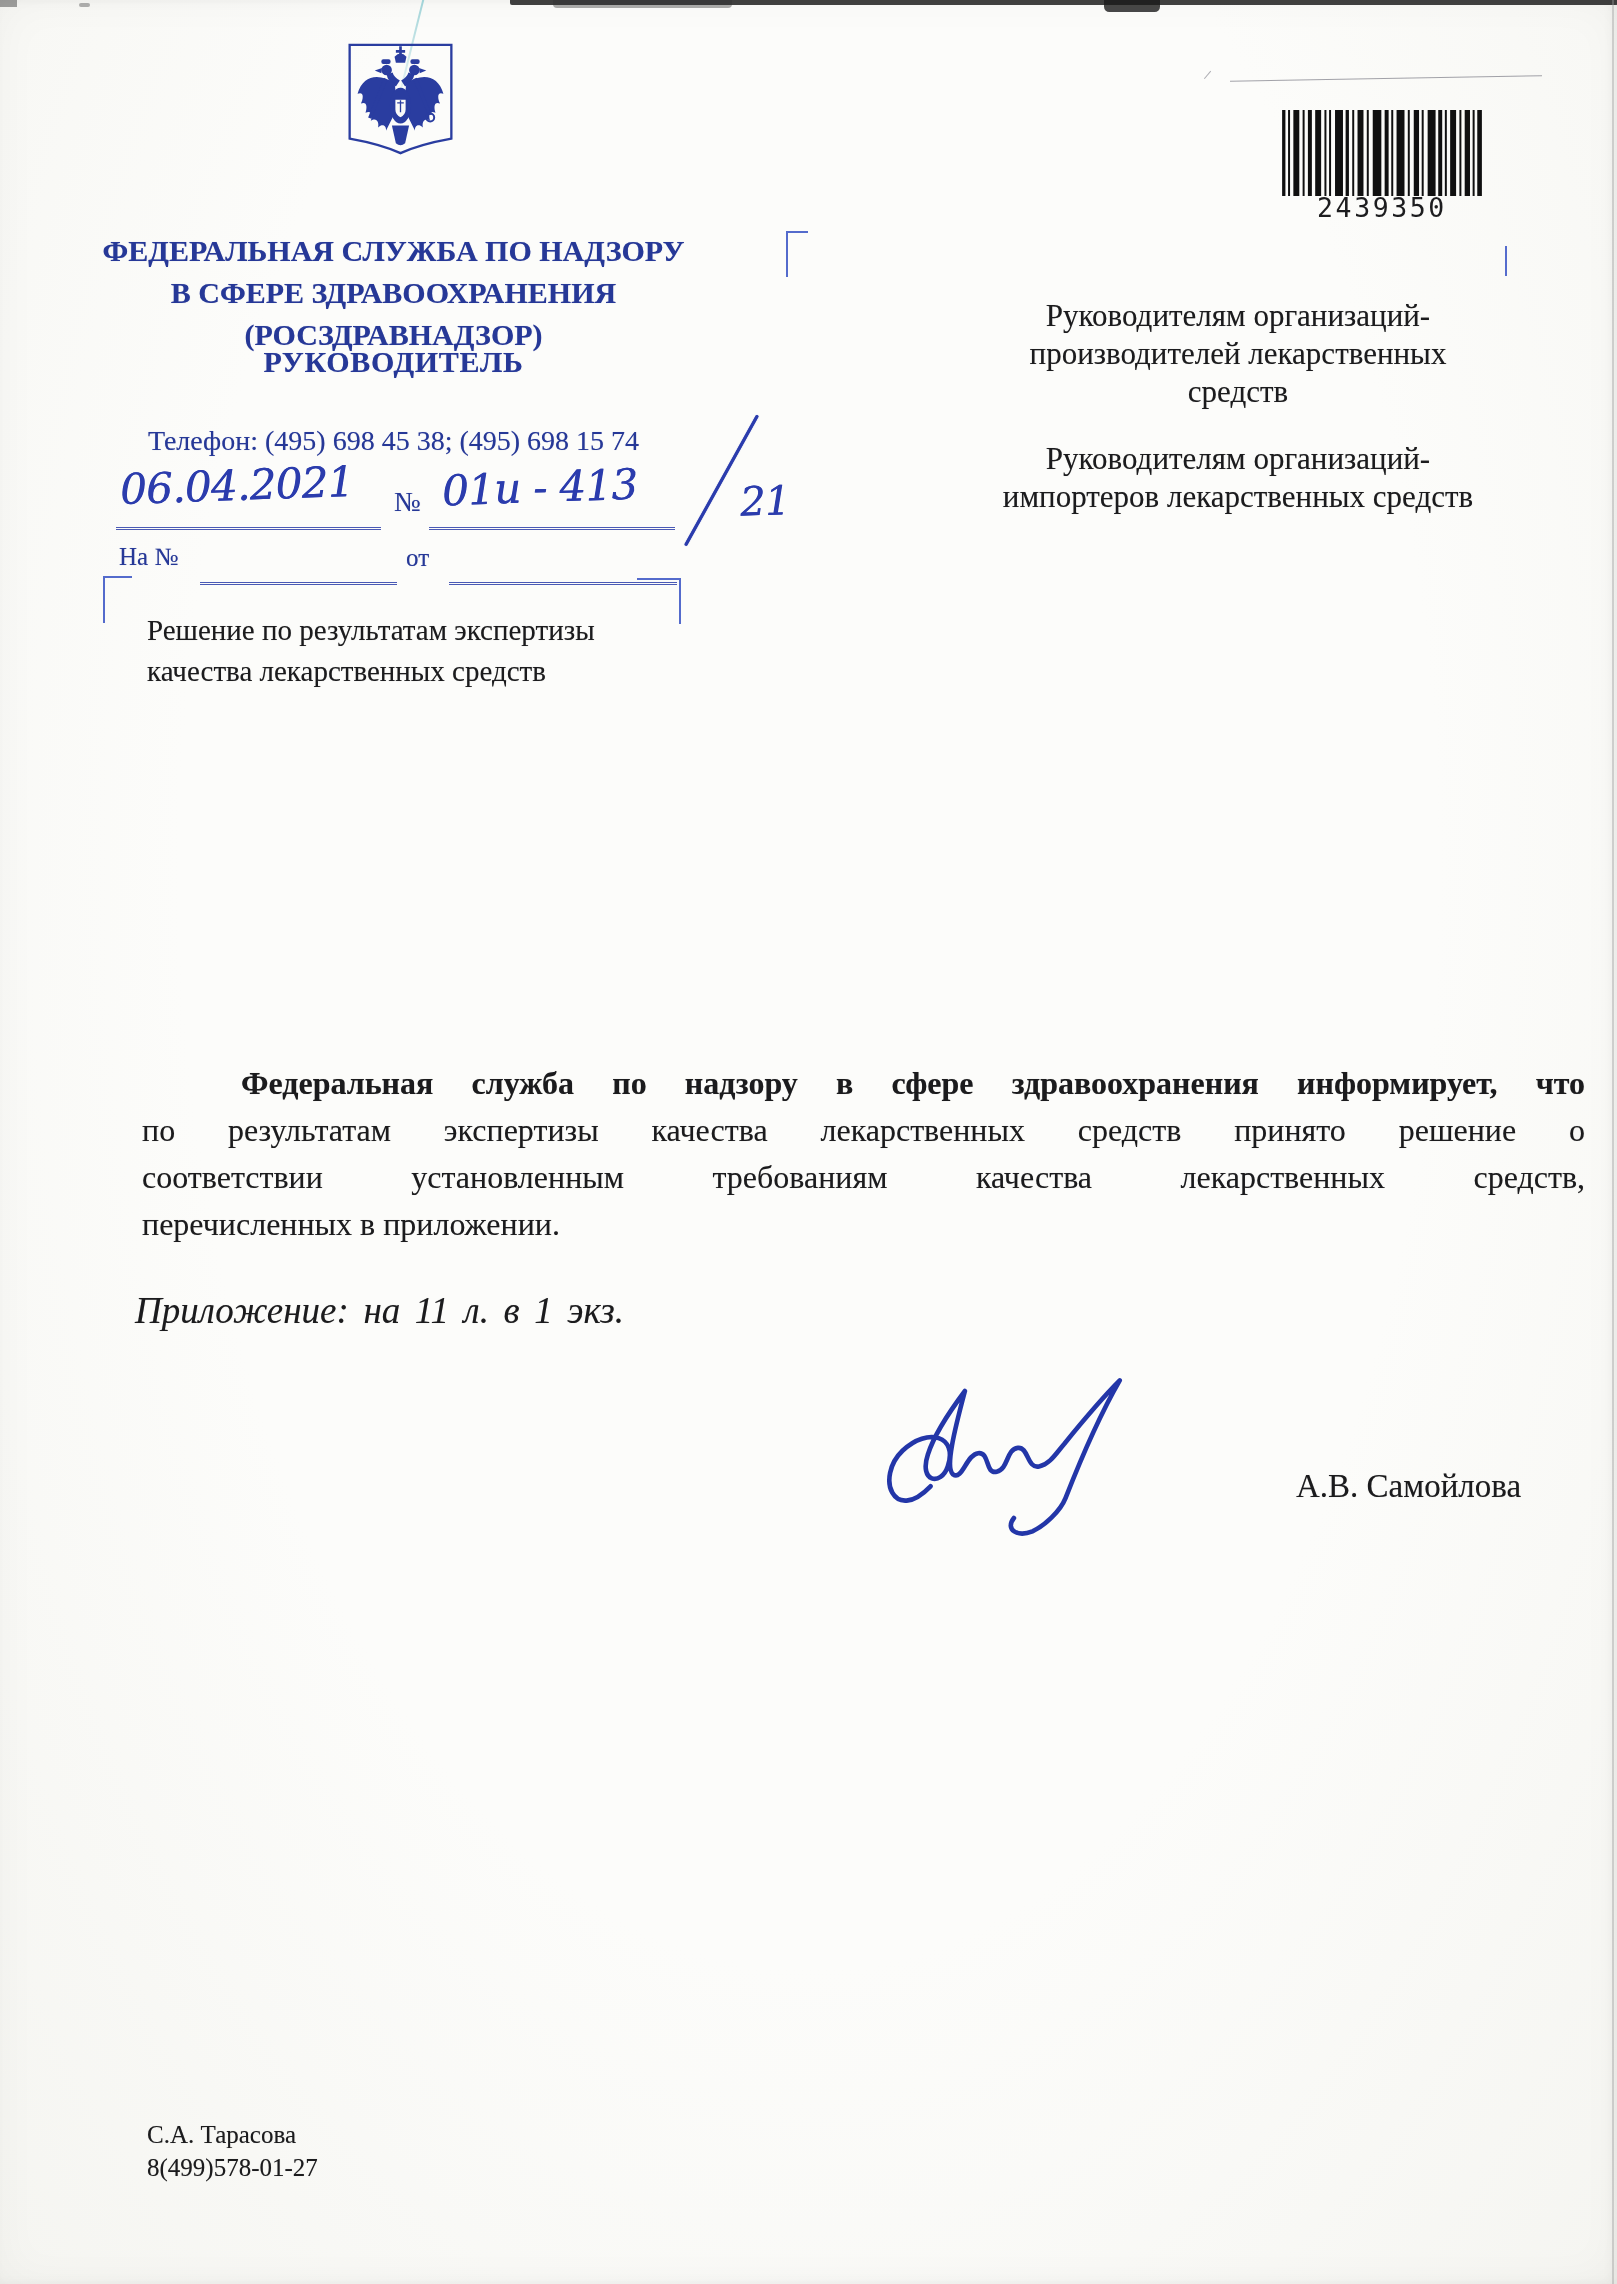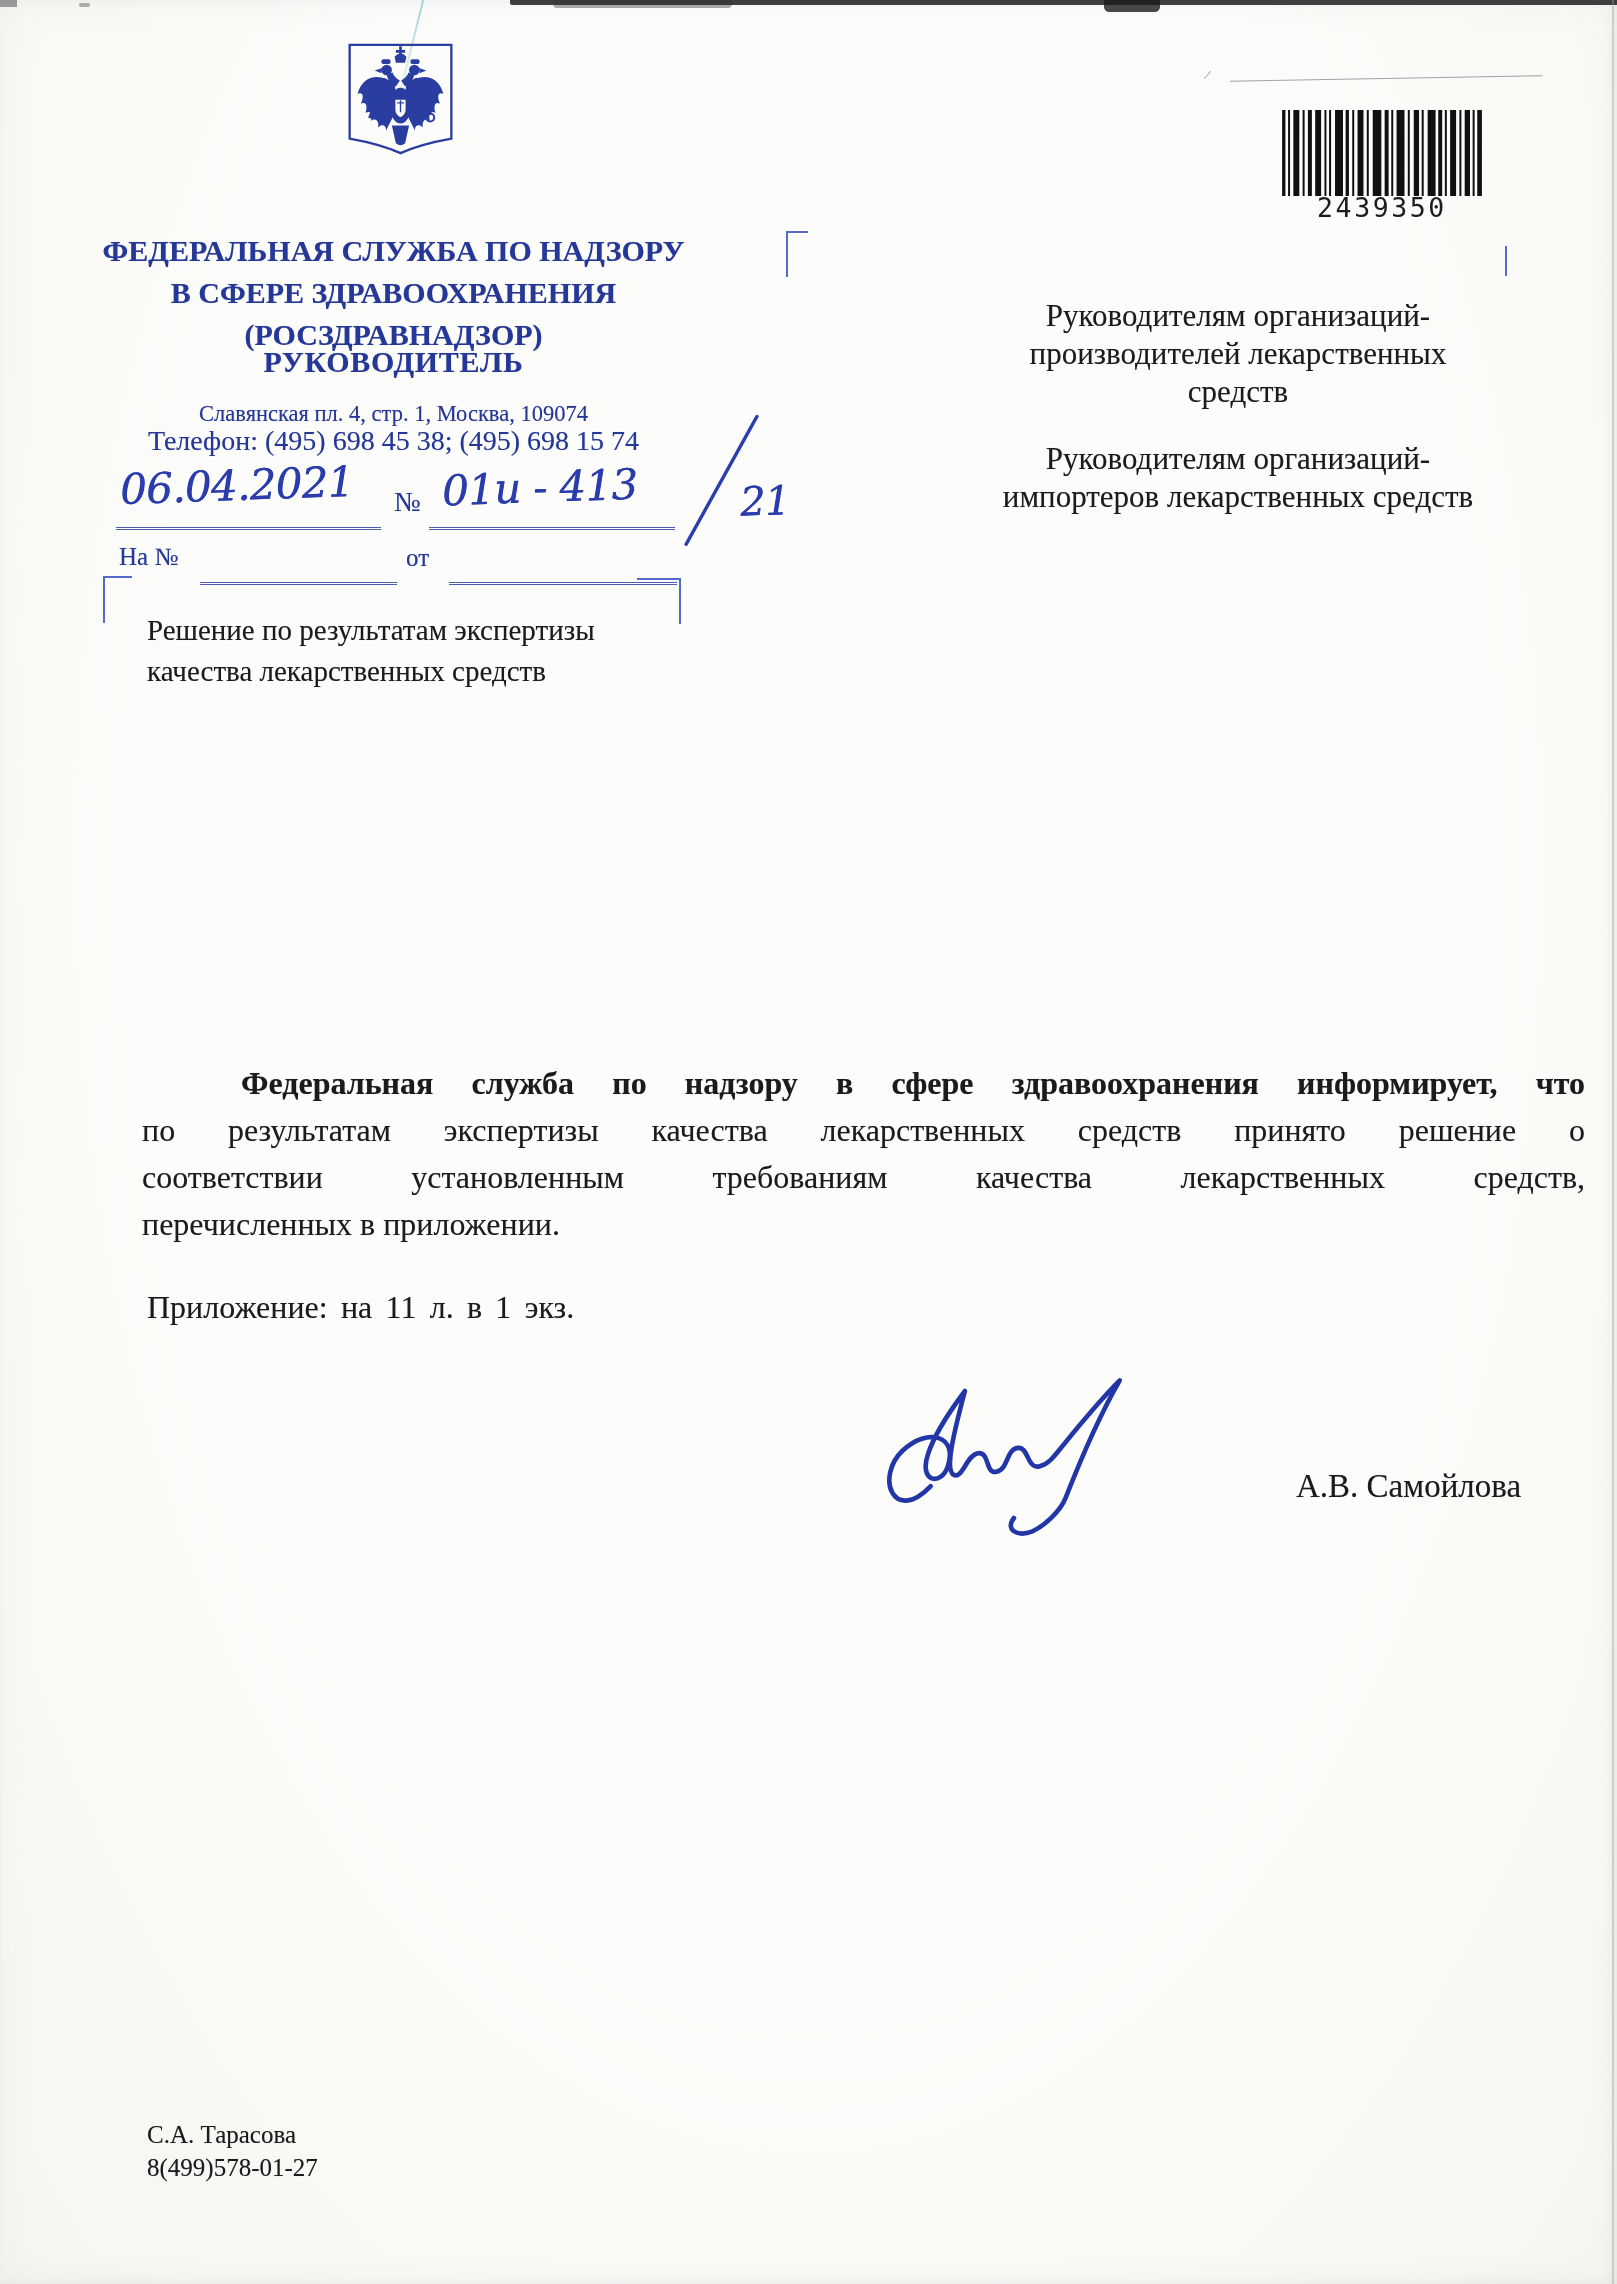--- a/index.html
+++ b/index.html
@@ -70,21 +70,20 @@
     </svg>
   </div>
 
 
   <div class="abs blue center preline" style="left:99px;top:230px;width:589px;font-size:30px;line-height:42px;font-weight:bold;">ФЕДЕРАЛЬНАЯ СЛУЖБА ПО НАДЗОРУ
 В СФЕРЕ ЗДРАВООХРАНЕНИЯ
 (РОСЗДРАВНАДЗОР)</div>
 
   <div class="abs blue center" style="left:109px;top:345px;width:569px;font-size:30px;font-weight:bold;letter-spacing:0.7px;">РУКОВОДИТЕЛЬ</div>
 
-  <div class="abs blue center" style="left:109px;top:401px;width:569px;font-size:22.5px;line-height:26.5px;">Славянская пл. 4, стр. 1, Москва, 109074</div>
   <div class="abs blue center" style="left:109px;top:428px;width:569px;font-size:28px;line-height:26.5px;">Телефон: (495) 698 45 38; (495) 698 15 74</div>
 
   <div class="abs hand" style="left:120px;top:461px;font-size:42px;">06.04.2021</div>
   <div class="abs blue" style="left:394px;top:486px;font-size:28px;">№</div>
   <div class="abs hand" style="left:442px;top:463px;font-size:42px;">01и - 413</div>
   <div class="abs artifact" style="left:720px;top:406px;width:3.3px;height:149px;background:#2b3cad;border-radius:2px;transform:rotate(29deg);box-shadow:0 0 0.7px #2b3cad;"></div>
   <div class="abs hand" style="left:740px;top:478px;font-size:40px;">21</div>
 
   <div class="abs formline" style="left:116px;top:527px;width:265px;"></div>
   <div class="abs formline" style="left:429px;top:527px;width:246px;"></div>
@@ -146,21 +145,21 @@
 импортеров лекарственных средств</div>
   </div>
 
   <div class="abs" style="left:142px;top:1060px;width:1443px;">
     <div class="black bodyline first">Федеральная служба по надзору в сфере здравоохранения информирует, что</div>
     <div class="black bodyline">по результатам экспертизы качества лекарственных средств принято решение о</div>
     <div class="black bodyline">соответствии установленным требованиям качества лекарственных средств,</div>
     <div class="black bodyline last">перечисленных в приложении.</div>
   </div>
 
-  <div class="abs black" style="left:147px;top:1289px;font-size:32px;word-spacing:5.3px;">Приложение: на 11 л. в 1 экз.</div>
+  <div class="abs black" style="left:135px;top:1289px;font-size:37px;word-spacing:5.3px;font-style:italic;">Приложение: на 11 л. в 1 экз.</div>
 
   <div class="abs" style="left:867px;top:1367px;width:311px;height:179px;">
     <svg width="311" height="179" viewBox="0 0 470 270">
       <path d="M96,180 C40,238 12,166 54,126 C92,90 138,104 122,150 C112,180 78,174 92,132 C102,100 130,60 148,36 C132,96 118,152 130,162 C144,172 150,132 168,130 C186,128 178,162 196,158 C214,154 210,124 228,122 C244,120 242,154 260,150 C276,147 286,130 298,116 C324,84 360,42 382,20 C352,72 318,152 300,198 C292,218 268,240 250,248 C228,257 208,246 222,228" fill="none" stroke="#2336a8" stroke-width="7" stroke-linecap="round" stroke-linejoin="round"></path>
     </svg>
   </div>
   <div class="abs black" style="left:1296px;top:1468px;font-size:33px;">А.В. Самойлова</div>
 
   <div class="abs black" style="left:147px;top:2121px;font-size:25px;">С.А. Тарасова</div>
   <div class="abs black" style="left:147px;top:2154px;font-size:25px;">8(499)578-01-27</div>

